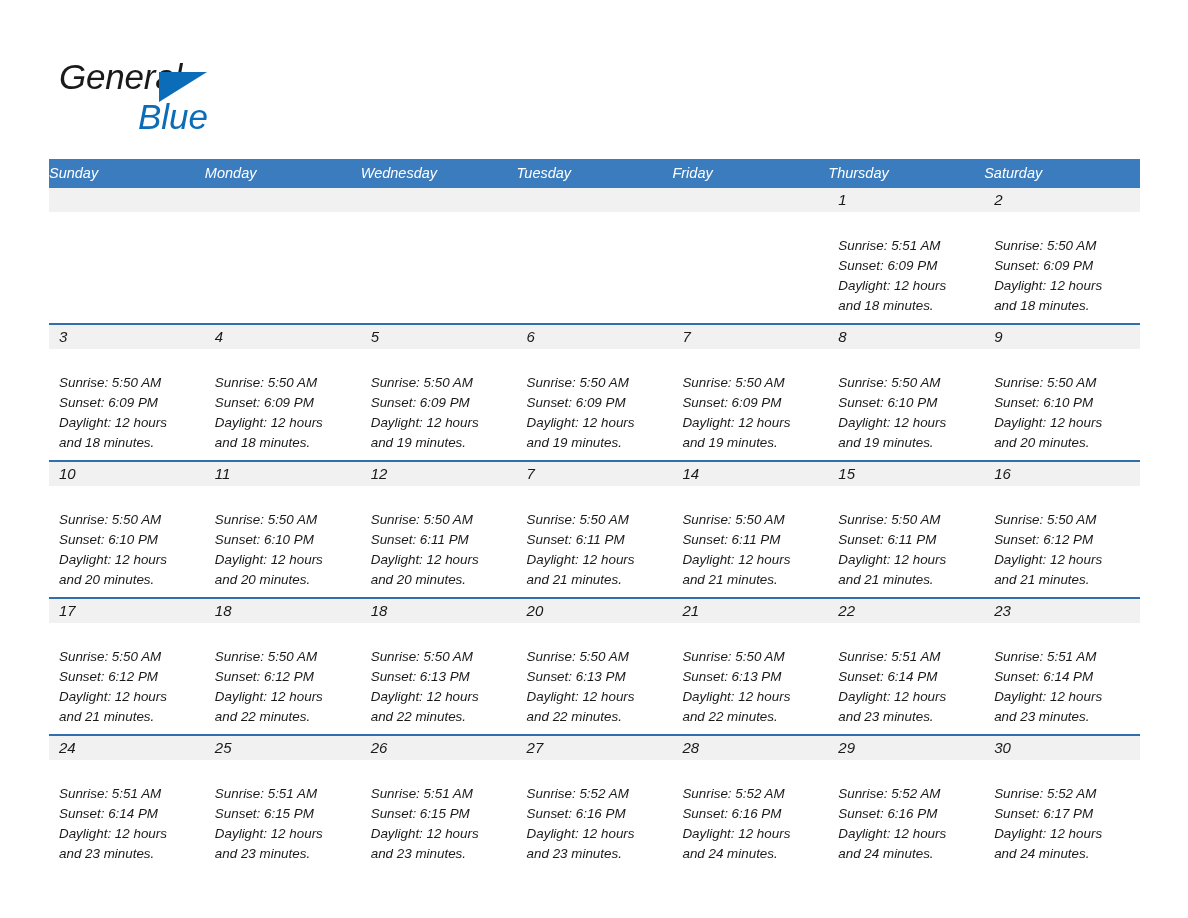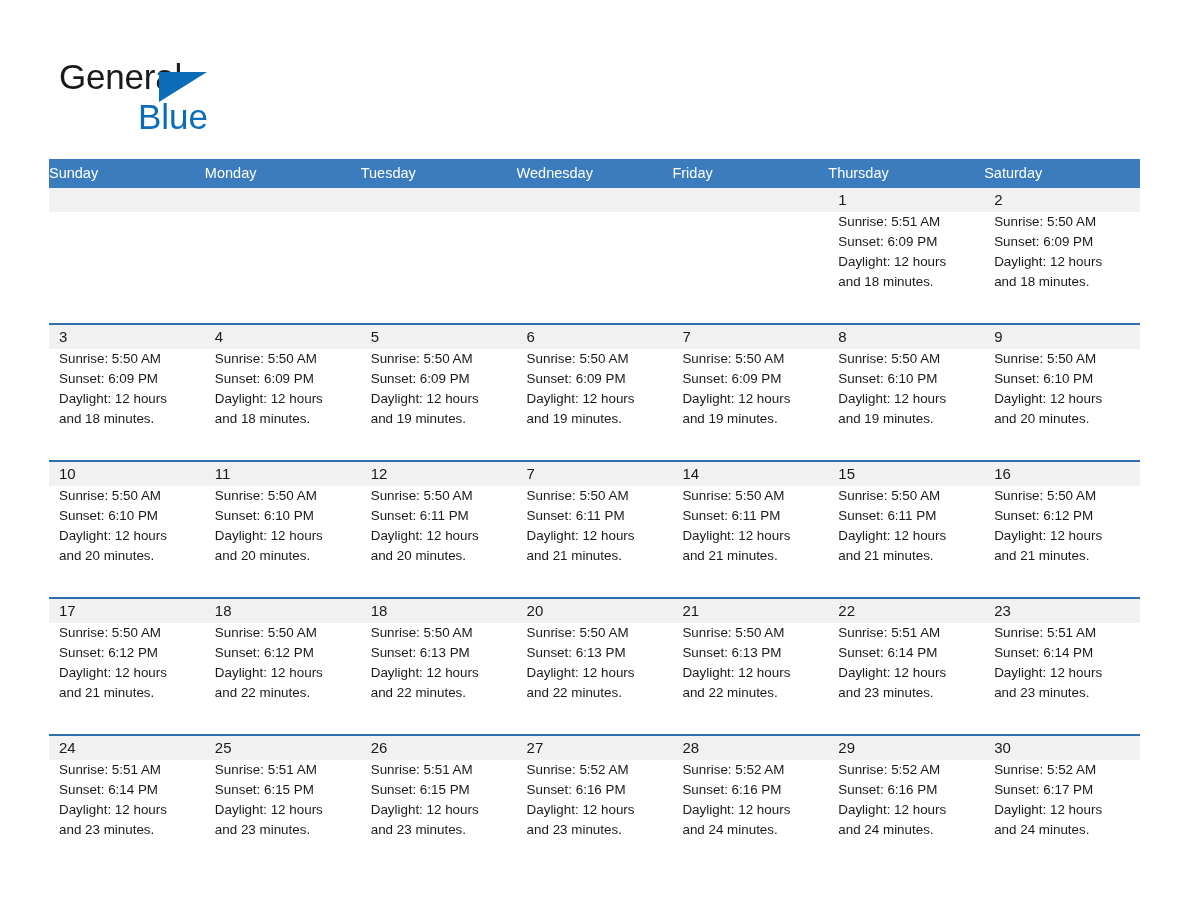--- a/index.html
+++ b/index.html
@@ -13,20 +13,21 @@
     font-family: "Liberation Sans", sans-serif;
     color: #000000;
     overflow: hidden;
   }
 
   .page {
     position: relative;
     width: 1188px;
     height: 914px;
     box-sizing: border-box;
+    font-style: italic;
   }
 
   
   .top-bar {
     position: absolute;
     left: 49px;
     top: 44px;
     right: 49px;
     height: 104px;
   }
@@ -142,21 +143,21 @@
     box-sizing: border-box;
     font-size: 15px;
     line-height: 24px;
     color: #1a1a1a;
   }
   .day-cell.empty .day-number-band {
     background: #f1f1f1;
   }
 
   .day-body {
-    padding: 0 10px 0 10px;
+    padding: 24px 10px 0 10px;
     box-sizing: border-box;
     font-size: 13.4px;
     line-height: 20px;
     color: #1a1a1a;
   }
   .day-body div {
     white-space: nowrap;
   }
 </style>
 </head>
@@ -175,22 +176,22 @@
     <div class="title-block">
     </div>
 
   </div>
 
   <div class="calendar">
 
     <div class="weekday-row">
       <div class="weekday-cell">Sunday</div>
       <div class="weekday-cell">Monday</div>
+      <div class="weekday-cell">Wednesday</div>
       <div class="weekday-cell">Tuesday</div>
-      <div class="weekday-cell">Wednesday</div>
       <div class="weekday-cell">Friday</div>
       <div class="weekday-cell">Thursday</div>
       <div class="weekday-cell">Saturday</div>
     </div>
 
     <div class="week-row first">
       <div class="day-cell empty">
         <div class="day-number-band"></div>
         <div class="day-body">
           <div></div>

